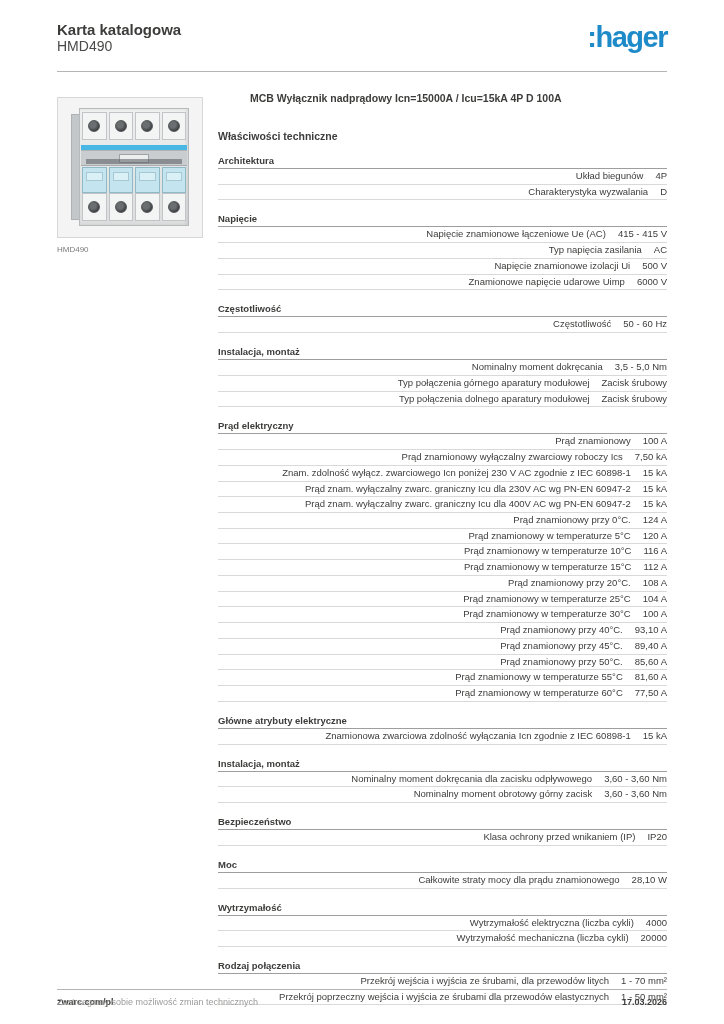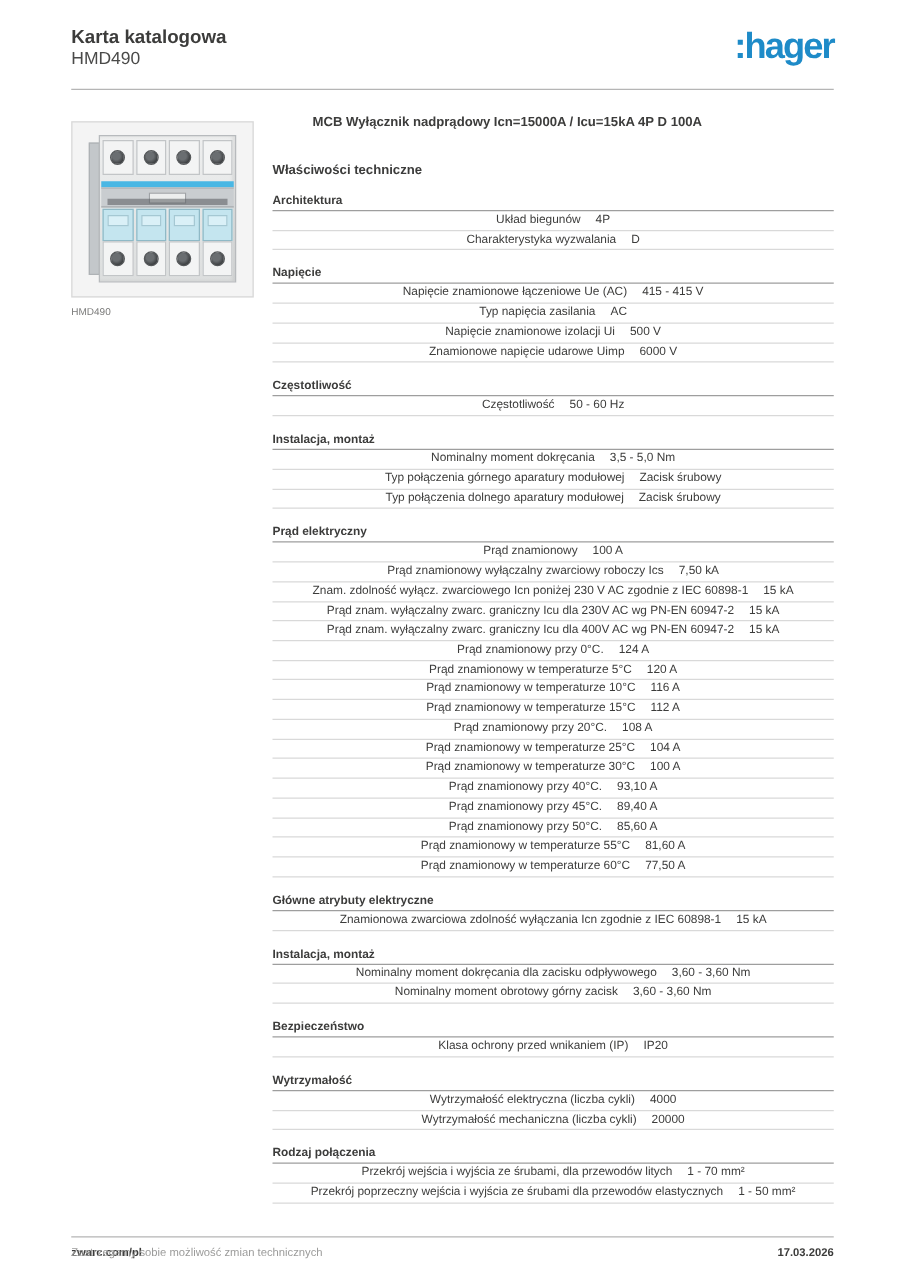--- a/index.html
+++ b/index.html
@@ -46,21 +46,21 @@
   .toggle-row .mod::after { content:""; position:absolute; left:3px; right:3px; top:4px; height:7px; background:#daf0f7; border:1px solid #a5c8d3; }
   .link-bar { position:absolute; left:6px; right:6px; top:50px; height:5px; background:#55595c; opacity:.55; }
 
   
   .spec-col { position:absolute; left:218px; top:92px; width:449px; }
   .product-title { font-size:10.5px; font-weight:bold; color:#3c3c3b;padding-left:32px; }
   .specs-heading { font-size:10.5px; font-weight:bold; color:#3c3c3b; margin-top:26px; }
   .sections { margin-top:2px; }
   .section { margin-top:13px; }
   .section-title { font-size:9.5px; font-weight:bold; color:#3c3c3b; padding-bottom:2px; border-bottom:1px solid #9e9e9e; }
-  .spec-row { display:flex; justify-content:center; align-items:baseline;
+  .spec-row { display:flex; justify-content:flex-end; align-items:baseline;
     font-size:9.5px; color:#3c3c3b; padding:2px 0 2px 0; border-bottom:1px solid #d9d9d9; line-height:1.13; }
   .spec-row .lbl { padding-right:12px; }
   .spec-row .val { white-space:nowrap; text-align:right; }
 
   
   .footer-rule { position:absolute; left:57px; right:57px; top:989px; height:1px; background:#b5b5b5; }
   .footer { position:absolute; left:57px; right:57px; top:997px; font-size:9px; }
   .footer .left { position:absolute; left:0; font-weight:bold; color:#3c3c3b; }
   .footer .center { position:absolute; left:0; right:0; color:#9b9b9a; }
   .footer .right { position:absolute; right:0; font-weight:bold; color:#3c3c3b; }
@@ -271,20 +271,27 @@
           </div>
         </div>
         <div class="section">
           <div class="section-title">Bezpieczeństwo</div>
           <div class="spec-row">
             <span class="lbl">Klasa ochrony przed wnikaniem (IP)</span>
             <span class="val">IP20</span>
           </div>
         </div>
         <div class="section">
+          <div class="section-title">Moc</div>
+          <div class="spec-row">
+            <span class="lbl">Całkowite straty mocy dla prądu znamionowego</span>
+            <span class="val">28,10 W</span>
+          </div>
+        </div>
+        <div class="section">
           <div class="section-title">Wytrzymałość</div>
           <div class="spec-row">
             <span class="lbl">Wytrzymałość elektryczna (liczba cykli)</span>
             <span class="val">4000</span>
           </div>
           <div class="spec-row">
             <span class="lbl">Wytrzymałość mechaniczna (liczba cykli)</span>
             <span class="val">20000</span>
           </div>
         </div>

